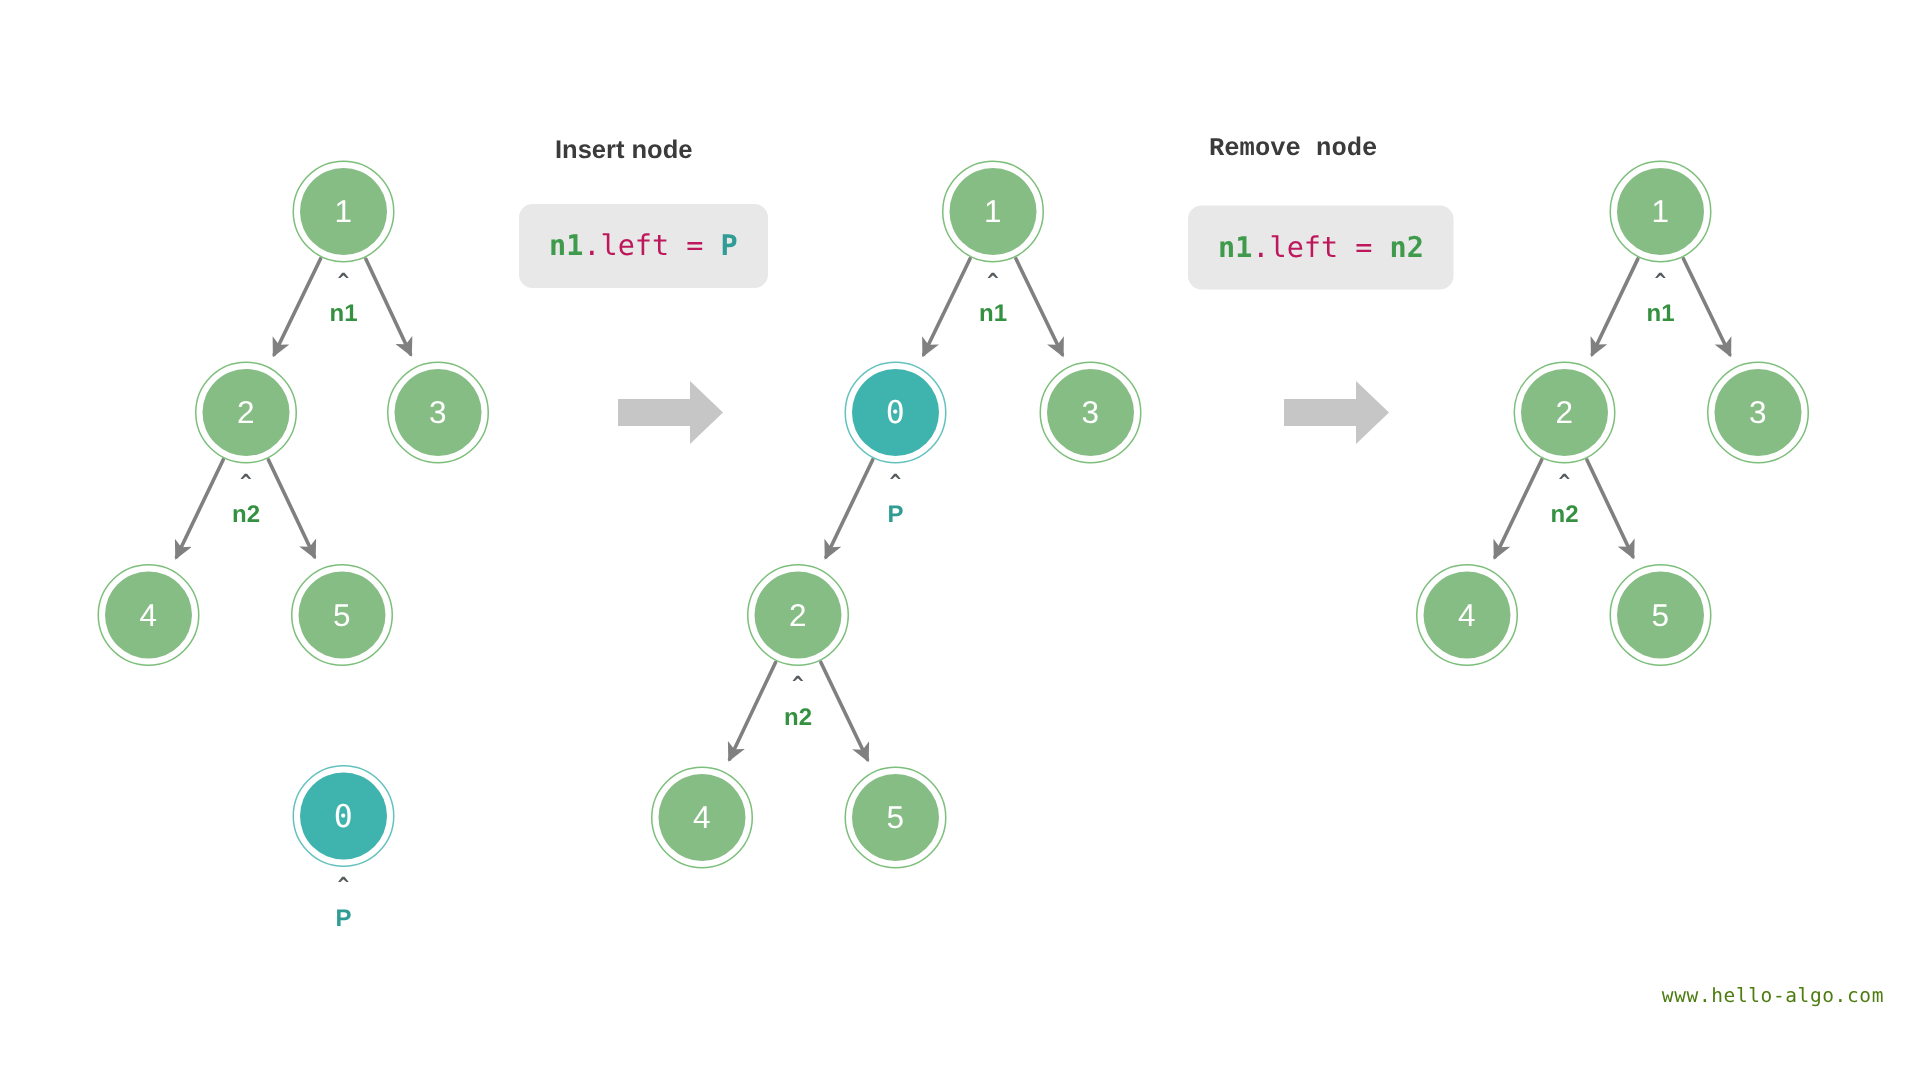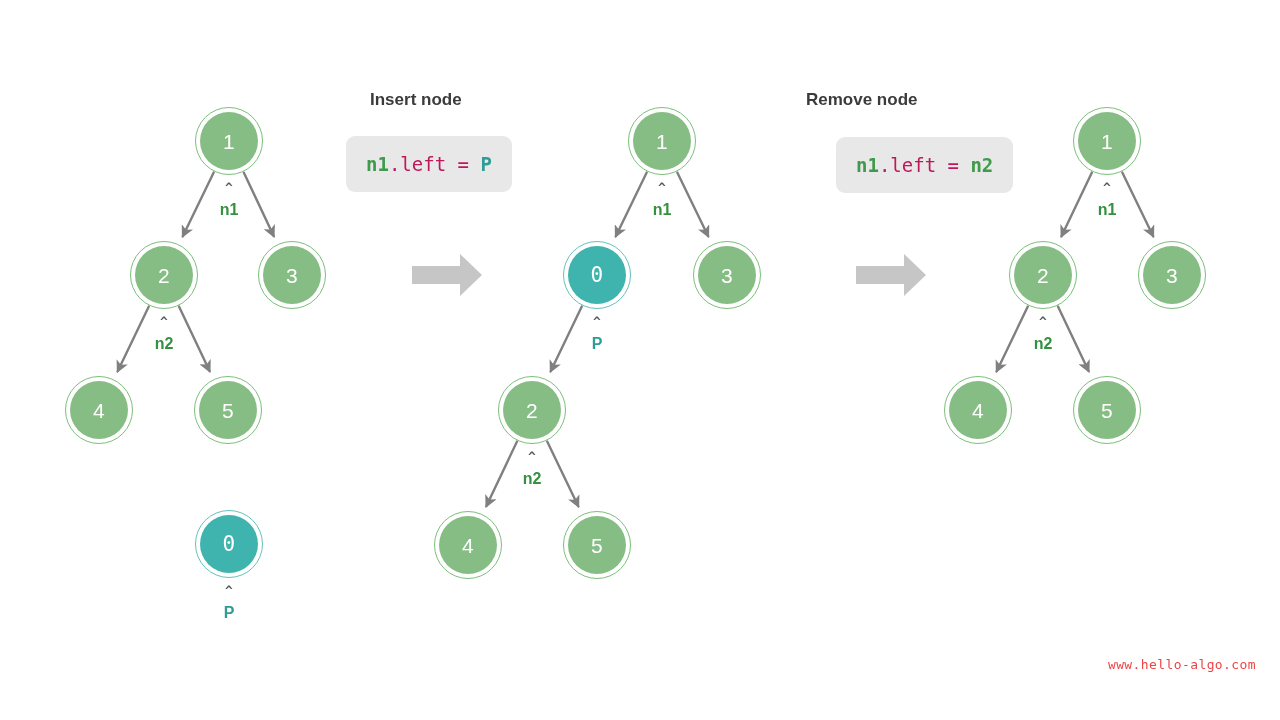--- a/index.html
+++ b/index.html
@@ -65,21 +65,21 @@
     font-size:19px;line-height:30px;white-space:nowrap;color:#2f2f2f;
   }
   .codebox .v-green{color:#3f9b4b;font-weight:700;}
   .codebox .v-teal{color:#2f9c95;font-weight:700;}
   .codebox .plain{color:#be185d;}
 
   
   .watermark{
     position:absolute;right:24px;bottom:20px;
     font-family:"DejaVu Sans Mono","Liberation Mono",monospace;
-    font-size:13px;color:#ef4444;letter-spacing:.4px;
+    font-size:13px;color:#4d7c0f;letter-spacing:.4px;
   }
 </style>
 </head>
 <body>
 
 <div id="stage">
 
   <svg id="edges" viewBox="0 0 1280 720" xmlns="http://www.w3.org/2000/svg">
     <defs>
       <marker id="ah" viewBox="0 0 10 10" refX="8.4" refY="5" markerWidth="5.2" markerHeight="5.2" orient="auto-start-reverse">
@@ -101,26 +101,26 @@
         <line x1="1027.8" y1="306.5" x2="996.7" y2="371.3" marker-end="url(#ah)"></line>
         <line x1="1058.0" y1="306.6" x2="1088.6" y2="371.1" marker-end="url(#ah)"></line>
       </g>
     <g id="block-arrow-shapes" fill="#c6c6c6">
         <polygon points="412,266 460,266 460,254 482,275 460,296 460,284 412,284"></polygon>
         <polygon points="856,266 904,266 904,254 926,275 904,296 904,284 856,284"></polygon>
       </g>
   </svg>
 
   <div class="sect-title" style="left:370px;top:91px;">Insert node</div>
-  <div class="sect-title" style="left:806px;top:91px;">Remove node</div>
+  <div class="sect-title" style="left:806px;top:91px;font-family:Liberation Mono, monospace;">Remove node</div>
 
   <div class="codebox" id="insert-code" style="left:346px;top:136px;">
       <div><span class="v-green">n1</span><span class="plain">.left = </span><span class="v-teal">P</span></div>
     </div>
-  <div class="codebox" id="remove-code" style="left:836px;top:137px;">
+  <div class="codebox" id="remove-code" style="left:792px;top:137px;">
       <div><span class="v-green">n1</span><span class="plain">.left = </span><span class="v-green">n2</span></div>
     </div>
 
   <div id="nodes-layer">
       <div class="node" style="left: 195px; top: 107px;">
         <span class="ring"></span>
         <span class="disc"></span>
         <span class="val">1</span>
       </div>
       <div class="node" style="left: 130px; top: 241px;">

